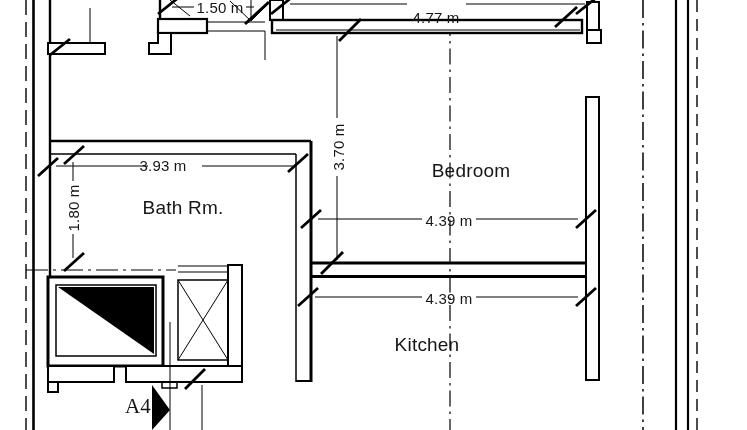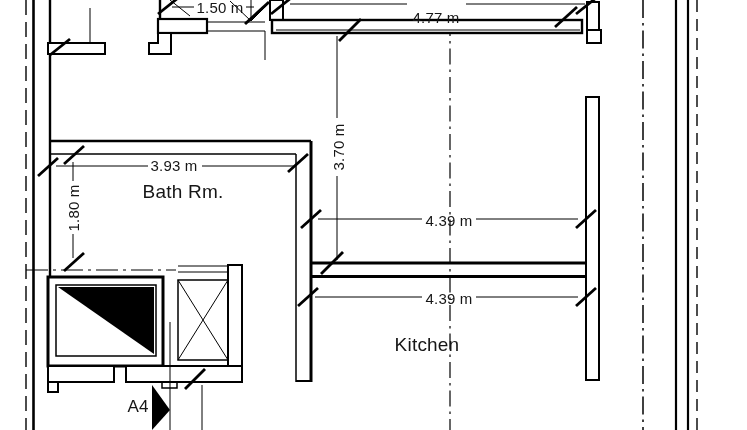--- a/index.html
+++ b/index.html
@@ -8,21 +8,21 @@
     background:#fff;font-family:"Liberation Sans",sans-serif;color:#111;border-radius:9px;
   }
   .plan svg{position:absolute;left:0;top:0;}
   .label{
     position:absolute;white-space:nowrap;color:#161616;
     transform:translate(-50%,-50%);line-height:1;letter-spacing:.2px;
   }
   .label.vert{transform:translate(-50%,-50%) rotate(-90deg);}
   .dim{font-size:15px;}
   .room{font-size:19px;}
-  .marker{font-size:17px;}
+  .marker{font-size:21px;font-family:Liberation Serif, serif;}
 </style>
 </head>
 <body>
 
 <div class="plan">
 
   <svg width="747" height="430" viewBox="0 0 747 430">
 
     <g stroke="#000">
       <line x1="26" y1="0" x2="26" y2="430" stroke-width="1.4" stroke-dasharray="15 7"></line>
@@ -156,22 +156,23 @@
       <line x1="298" y1="306" x2="318" y2="288" stroke="#000" stroke-width="2.8"></line>
       <line x1="576" y1="306" x2="596" y2="288" stroke="#000" stroke-width="2.8"></line>
     </g>
 
     <line x1="50" y1="55" x2="70" y2="39" stroke="#000" stroke-width="2.8"></line>
   </svg>
 
   <span class="label dim" style="left:220px;top:7px">1.50 m</span>
   <span class="label dim" style="left:436px;top:17px">4.77 m</span>
   <span class="label dim vert" style="left:338px;top:147px">3.70 m</span>
-  <span class="label dim" style="left:174px;top:165px">3.93 m</span>
+  <span class="label dim" style="left:163px;top:165px">3.93 m</span>
   <span class="label dim vert" style="left:73px;top:208px">1.80 m</span>
   <span class="label dim" style="left:449px;top:220px">4.39 m</span>
   <span class="label dim" style="left:449px;top:298px">4.39 m</span>
 
-  <span class="label room" style="left:183px;top:191px">Bath Rm.</span>
+  <span class="label room" style="left:183px;top:207px">Bath Rm.</span>
+  <span class="label room" style="left:471px;top:170px">Bedroom</span>
   <span class="label room" style="left:427px;top:344px">Kitchen</span>
 
   <span class="label marker" style="left:138px;top:406px">A4</span>
 </div>
 
 </body></html>

